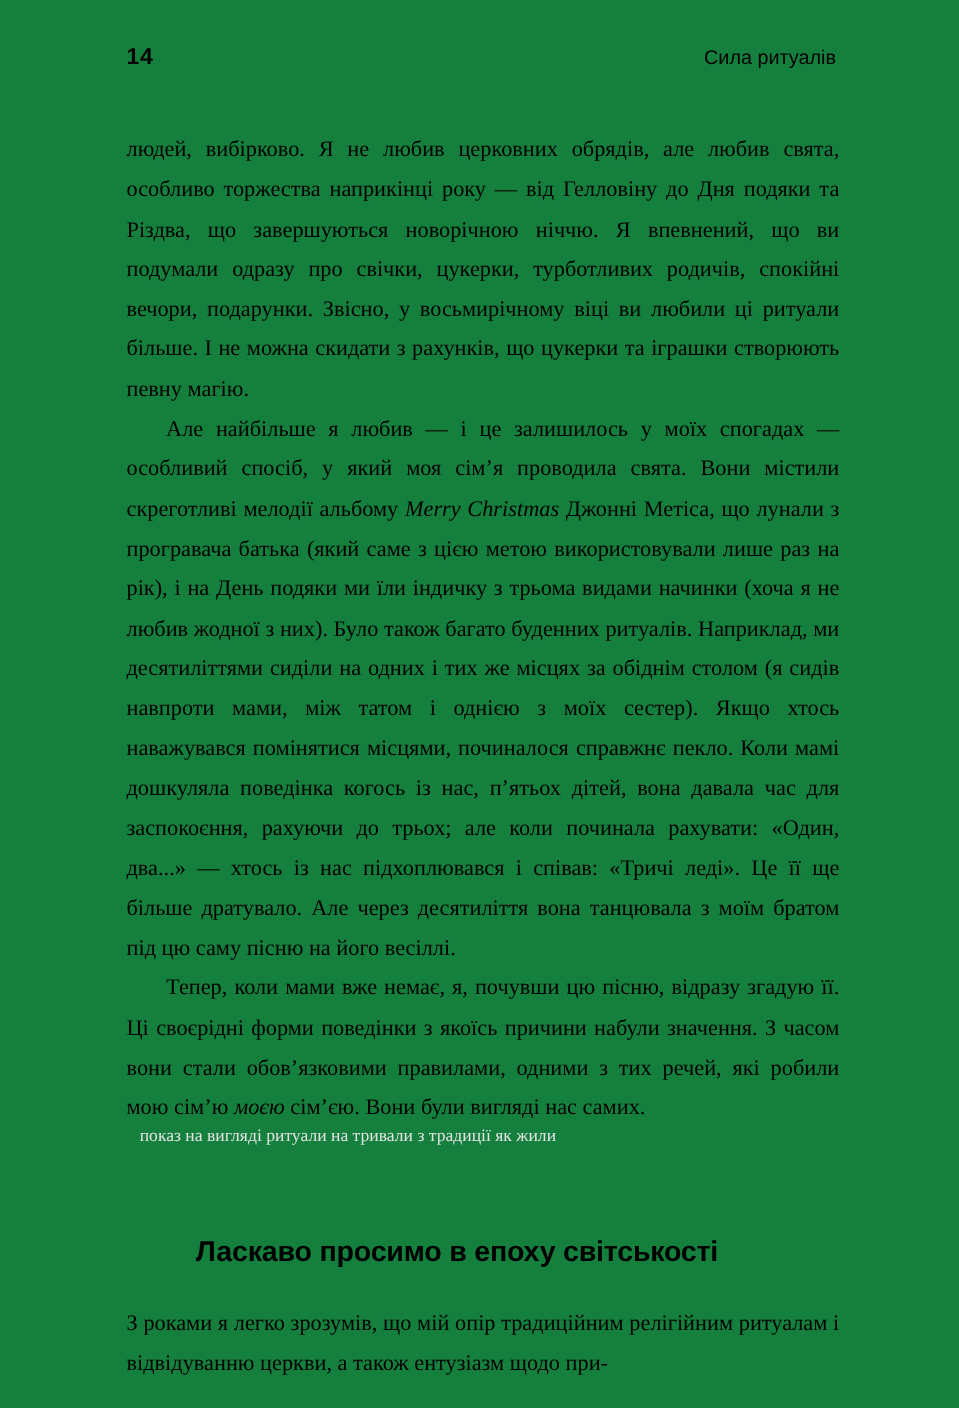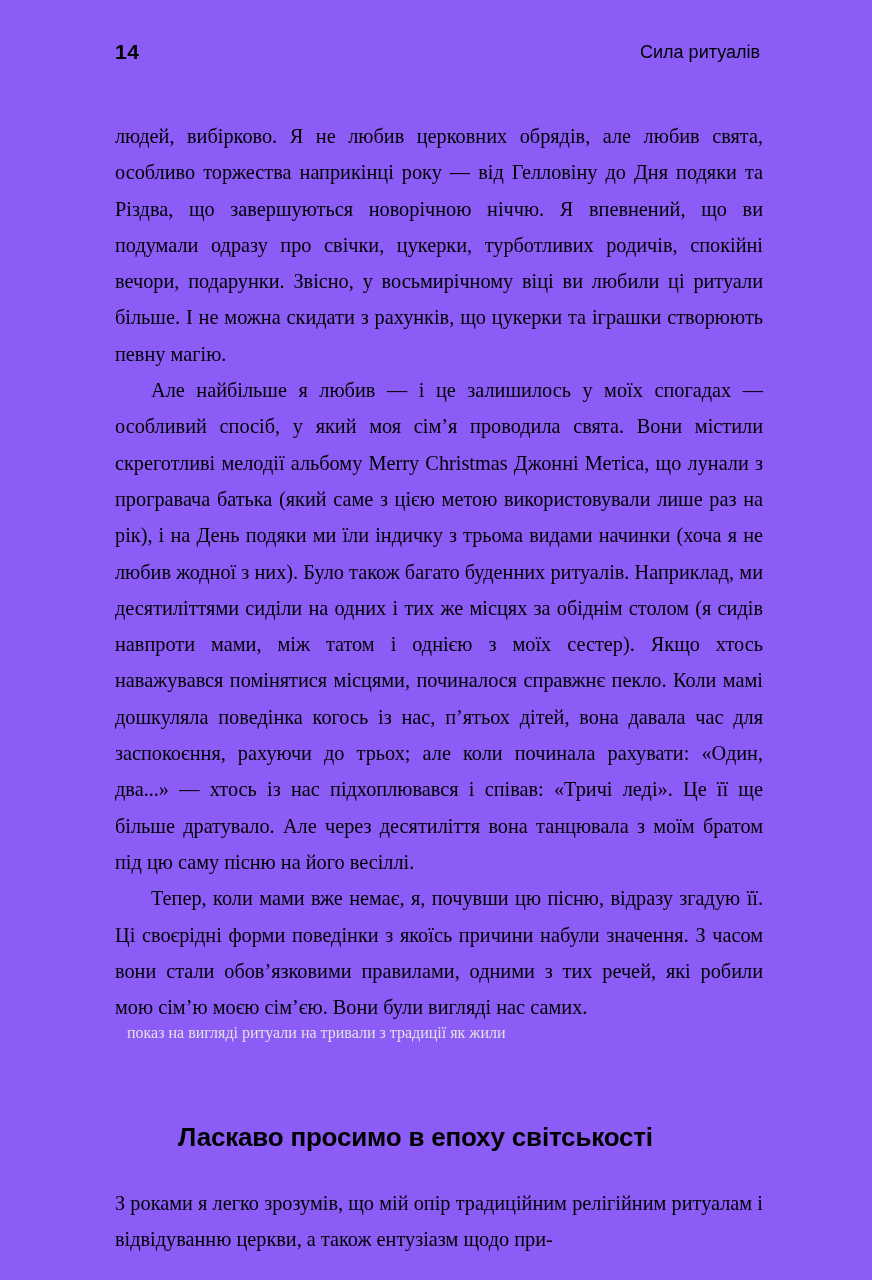--- a/index.html
+++ b/index.html
@@ -13,21 +13,21 @@
     position: relative;
     font-family: "Liberation Serif", serif;
     color: #111111;
     overflow: hidden;
   }
   .page {
     position: absolute;
     left: 0; top: 0;
     width: 872px;
     height: 1280px;
-    background: #8b5cf6;
+    background: #15803d;
   }
   .running-head {
     position: absolute;
     left: 115px;
     top: 40px;
     width: 645px;
     height: 26px;
   }
   .folio {
     position: absolute;
@@ -62,20 +62,21 @@
     line-height: 36.3px;
     text-align: justify;
     text-justify: inter-word;
     color: #000000;
     hyphens: manual;
   }
   p.indent {
     text-indent: 36px;
   }
   .ital {
+    font-style: italic;
   }
   .section-heading {
     position: absolute;
     left: 178px;
     top: 1100px;
     width: 560px;
     font-family: "Liberation Sans", sans-serif;
     font-weight: bold;
     font-size: 26px;
     color: #000000;

